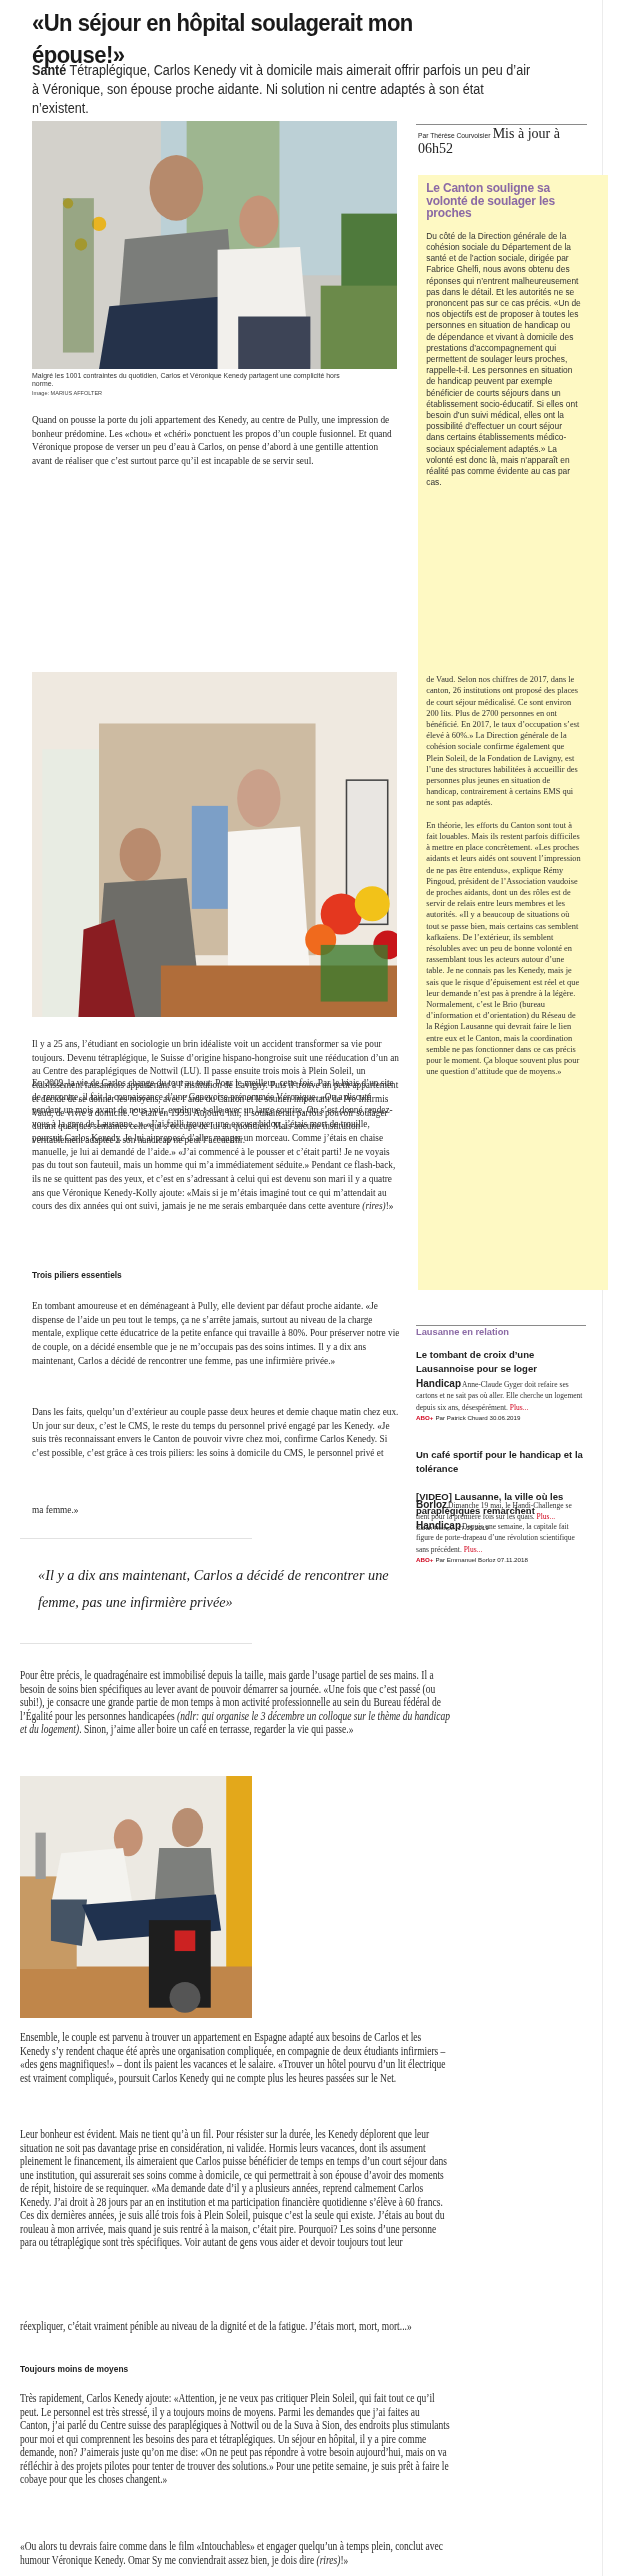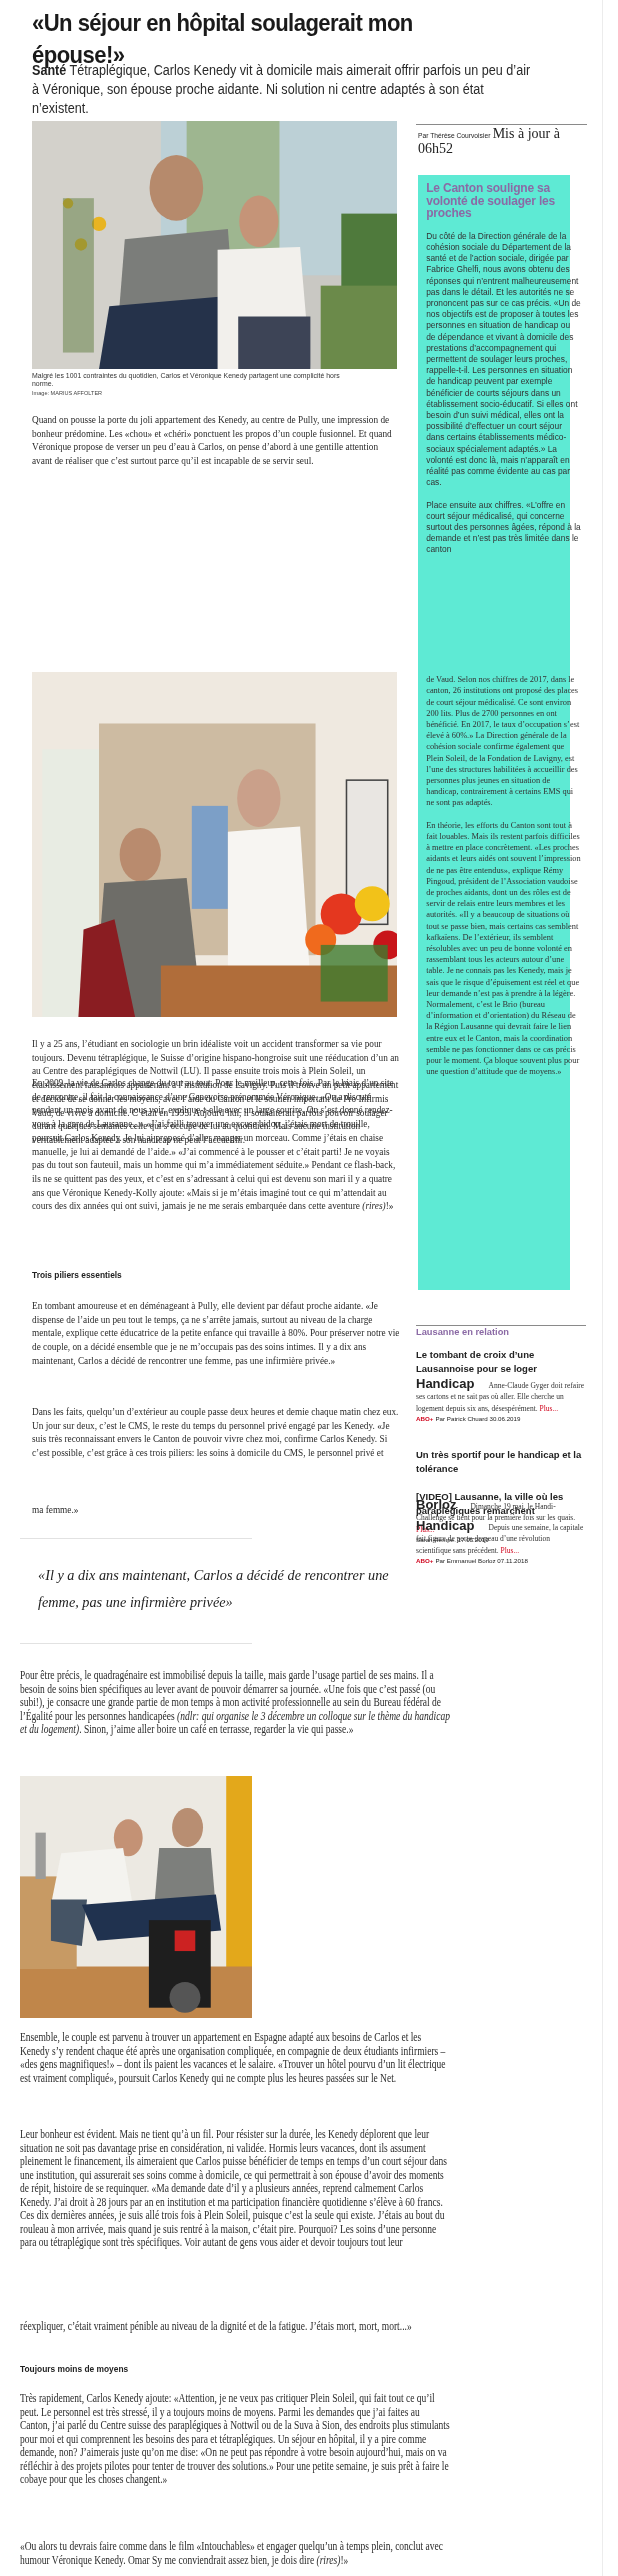--- a/index.html
+++ b/index.html
@@ -31,34 +31,34 @@
 
   .subhead { position: absolute; font-family: "Liberation Sans", sans-serif; font-weight: 700;
     font-size: 9.3px; color: #222; transform: scaleX(0.9); transform-origin: left; }
 
   .byline-rule { position: absolute; left: 416px; top: 124px; width: 171px; height: 1px; background: #8a8a8a; }
   .byline { position: absolute; left: 418px; top: 127px; width: 170px; font-family: "Liberation Sans", sans-serif;
     line-height: 13.4px; color: #222; }
   .byline .by { font-size: 6.7px; }
   .byline .upd { font-size: 14px; font-family: Liberation Serif, serif; }
 
-  .aside { position: absolute; left: 418px; width: 152px; background: #5eead4; }
+  .aside { position: absolute; left: 418px; width: 190px; background: #fef9c3; }
   .aside-inner { position: absolute; left: 8.2px; width: 155px; font-family: "Liberation Sans", sans-serif;
     font-size: 8.4px; line-height: 11.2px; color: #333; }
   .aside-title { font-weight: 700; font-size: 12px; line-height: 12.4px; color: #8b6aa5; letter-spacing: -0.2px; margin-bottom: 11.3px; }
   .aside-inner p { margin-bottom: 11.3px; }
 
   .related-rule { position: absolute; left: 416px; top: 1325px; width: 170px; height: 1px; background: #8a8a8a; }
   .related-head { position: absolute; left: 416px; top: 1327px; font-family: "Liberation Sans", sans-serif;
     font-weight: 700; font-size: 9.3px; color: #8b6aa5; }
   .rel-item { position: absolute; left: 416px; width: 170px; }
   .rel-title { font-family: "Liberation Sans", sans-serif; font-weight: 700; font-size: 9.5px; line-height: 14px;
     color: #222; display: block; text-decoration: none; }
   .rel-teaser { font-family: "Liberation Serif", serif; font-size: 7.5px; line-height: 11.3px; color: #333; margin-top: 2.1px; }
-  .rel-teaser .kicker { font-family: "Liberation Sans", sans-serif; font-weight: 700; font-size: 13px; color: #222; margin-right: 14px; }
+  .rel-teaser .kicker { font-family: "Liberation Sans", sans-serif; font-weight: 700; font-size: 10px; color: #222; margin-right: 1px; }
   .rel-teaser .more { color: #d0021b; text-decoration: none; }
   .rel-meta { font-family: "Liberation Sans", sans-serif; font-size: 6.2px; color: #222; margin-top: 1px; }
   .rel-meta .abo { color: #d0021b; font-weight: 700; margin-right: 2.1px; }
 
   .quote-rule { position: absolute; left: 20px; width: 232px; height: 0.5px; background: #e2e2e2; }
   .pullquote { position: absolute; left: 38px; top: 1561px; width: 392px; font-family: "Liberation Serif", serif;
     font-style: italic; font-size: 15.5px; line-height: 27px; color: #222; transform: scaleX(0.92); transform-origin: left; }
 </style>
 </head>
 <body>
@@ -100,21 +100,20 @@
   <span class="by">Par Thérèse Courvoisier</span>
   <span class="upd">Mis à jour à 06h52</span>
 </div>
 
 <p class="body-p" style="top:413px;">Quand on pousse la porte du joli appartement des Kenedy, au centre de Pully, une impression de bonheur prédomine. Les «chou» et «chéri» ponctuent les propos d’un couple fusionnel. Et quand Véronique propose de verser un peu d’eau à Carlos, on pense d’abord à une gentille attention avant de réaliser que c’est surtout parce qu’il est incapable de se servir seul.</p>
 
 <div class="aside" style="top:175px;height:573px;">
   <div class="aside-inner" style="top:7.2px;">
     <h3 class="aside-title">Le Canton souligne sa volonté de soulager les proches</h3>
     <p>Du côté de la Direction générale de la cohésion sociale du Département de la santé et de l’action sociale, dirigée par Fabrice Ghelfi, nous avons obtenu des réponses qui n’entrent malheureusement pas dans le détail. Et les autorités ne se prononcent pas sur ce cas précis. «Un de nos objectifs est de proposer à toutes les personnes en situation de handicap ou de dépendance et vivant à domicile des prestations d’accompagnement qui permettent de soulager leurs proches, rappelle-t-il. Les personnes en situation de handicap peuvent par exemple bénéficier de courts séjours dans un établissement socio-éducatif. Si elles ont besoin d’un suivi médical, elles ont la possibilité d’effectuer un court séjour dans certains établissements médico-sociaux spécialement adaptés.» La volonté est donc là, mais n’apparaît en réalité pas comme évidente au cas par cas.</p>
-    <p style="margin-bottom:0">Place ensuite aux chiffres. «L’offre en court séjour médicalisé, qui concerne surtout des personnes âgées, répond à la demande et n’est pas très limitée dans le canton</p>
   </div>
 </div>
 
 <div class="photo" style="left:32px;top:672px;width:365px;height:345px;">
   <svg viewBox="0 0 708 670" preserveAspectRatio="none">
     <rect width="708" height="670" fill="#efe9e0"></rect>
     <rect x="130" y="100" width="420" height="450" fill="#cdbba2"></rect>
     <rect x="20" y="150" width="110" height="520" fill="#e8ece3"></rect>
     <rect x="310" y="260" width="70" height="200" fill="#7c9fc7"></rect>
     <rect x="610" y="210" width="80" height="280" fill="#e9e6e2" stroke="#444" stroke-width="3"></rect>
@@ -189,21 +188,21 @@
 <div class="rel-item" style="top:1348px;">
   <a class="rel-title" href="#">Le tombant de croix d’une Lausannoise pour se loger</a>
   <div class="rel-teaser">
     <span class="kicker">Handicap</span><span>Anne-Claude Gyger doit refaire ses cartons et ne sait pas où aller. Elle cherche un logement depuis six ans, désespérément.</span>
     <a class="more" href="#">Plus...</a>
   </div>
   <div class="rel-meta"><span class="abo">ABO+</span><span>Par Patrick Chuard 30.06.2019</span></div>
 </div>
 
 <div class="rel-item" style="top:1448px;">
-  <a class="rel-title" href="#">Un très sportif pour le handicap et la tolérance</a>
+  <a class="rel-title" href="#">Un café sportif pour le handicap et la tolérance</a>
   <div class="rel-teaser" style="margin-top:23px;">
     <span class="kicker">Borloz</span><span>Dimanche 19 mai, le Handi-Challenge se tient pour la première fois sur les quais.</span>
     <a class="more" href="#">Plus...</a>
   </div>
   <div class="rel-meta"><span>Sarah Rempe. 17.05.2019</span></div>
 </div>
 
 <div class="rel-item" style="top:1490px;">
   <a class="rel-title" href="#">[VIDEO] Lausanne, la ville où les paraplégiques remarchent</a>
   <div class="rel-teaser">

